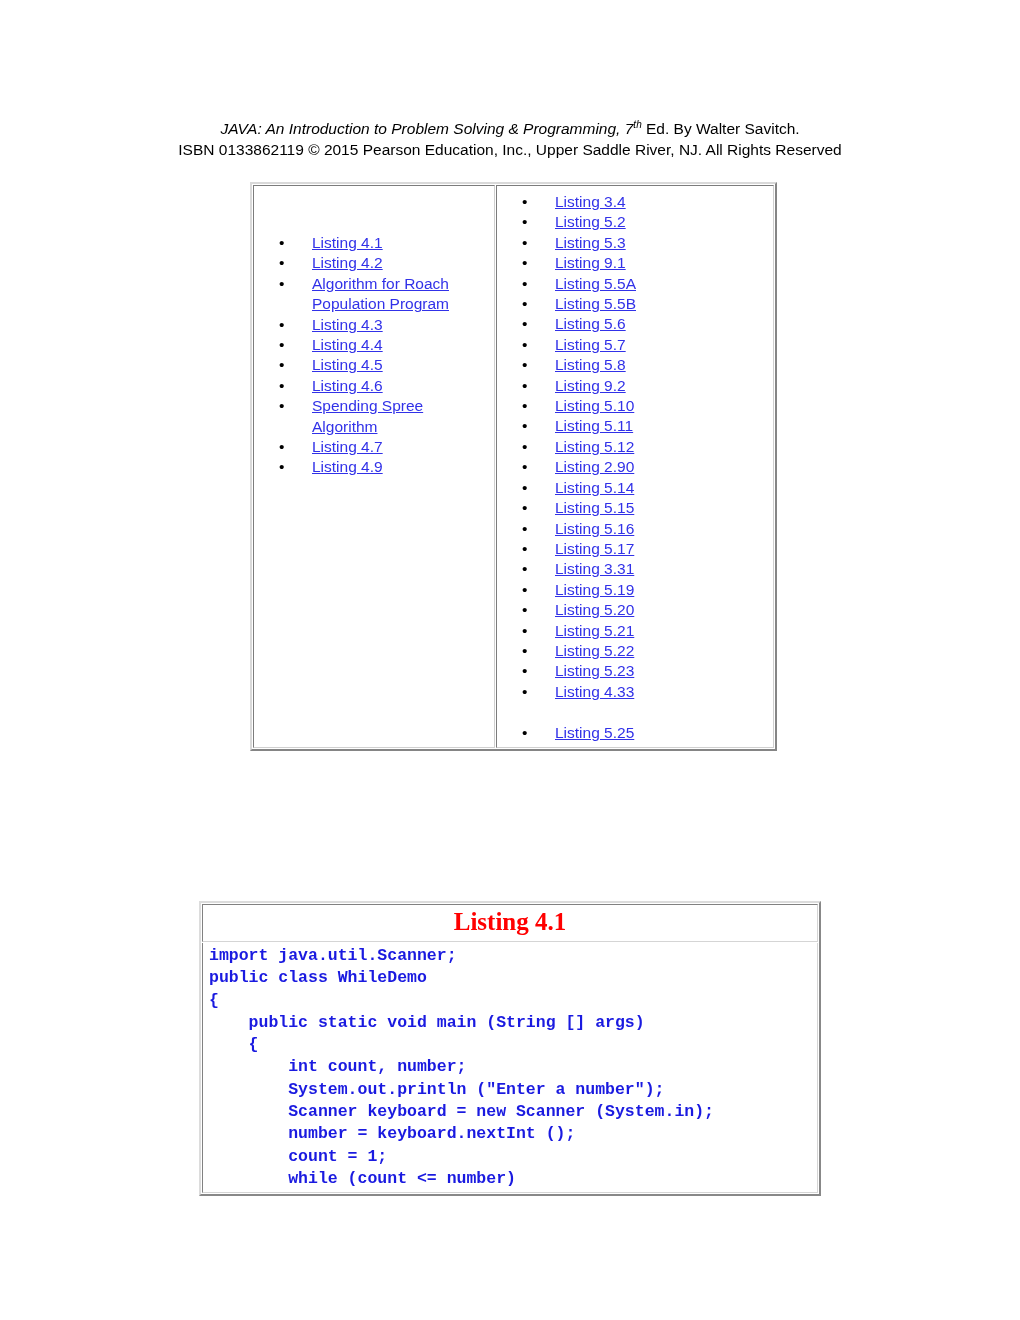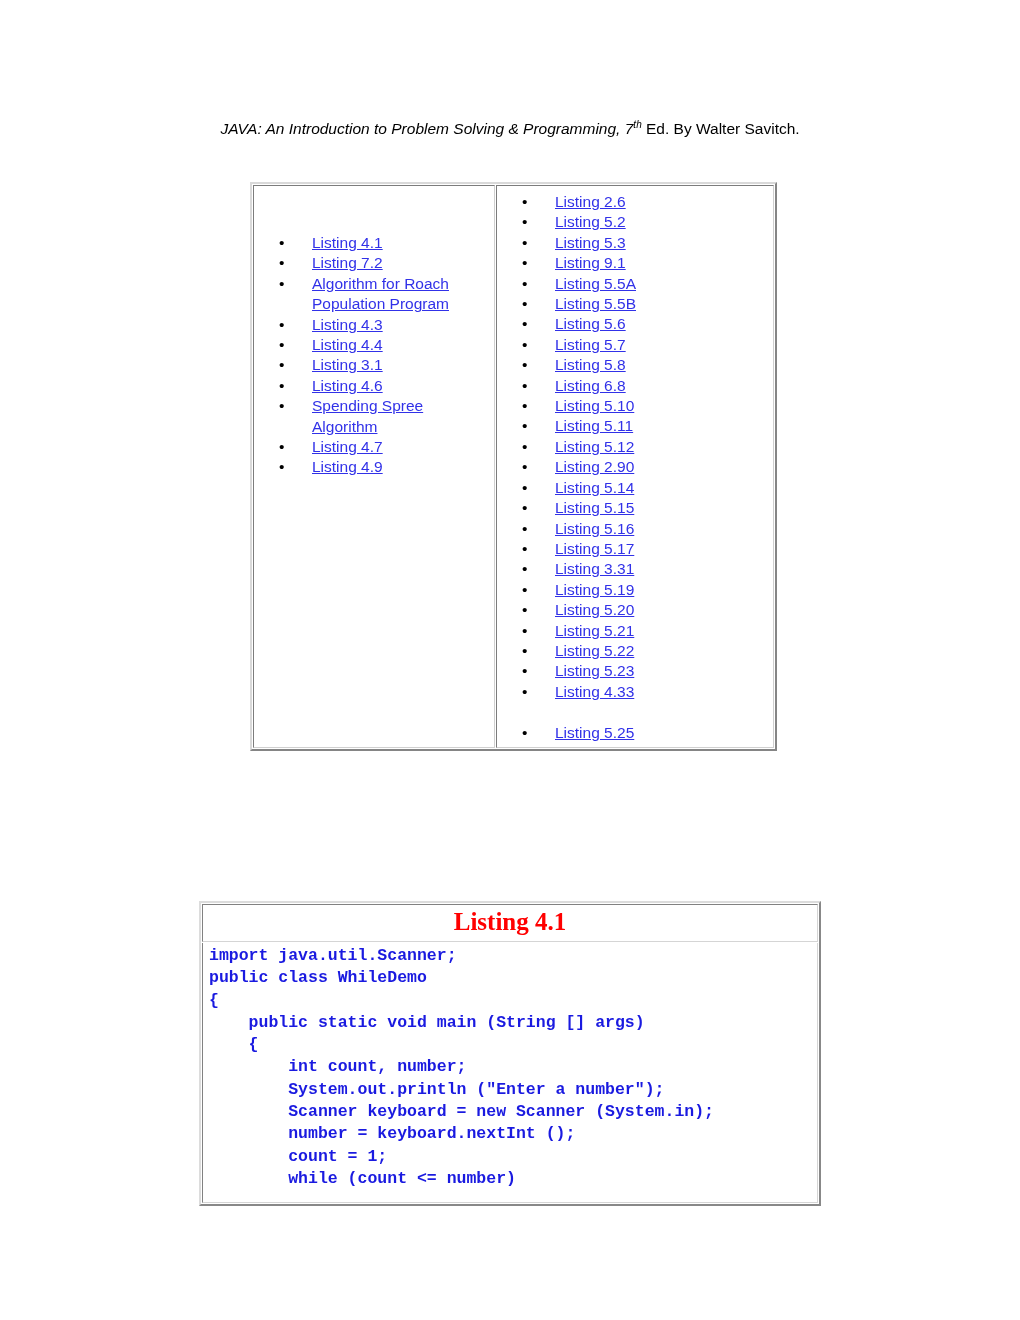--- a/index.html
+++ b/index.html
@@ -113,71 +113,72 @@
     font-family: "Liberation Serif", serif;
     font-weight: bold;
     font-size: 25px;
     color: #ff0000;
     letter-spacing: 0px;
   }
   .code-body-cell {
     border: 1px inset #d5d5d5;
     border-top: none;
     margin: 0 1px 1px 1px;
-    padding: 2px 0 12px 6px;
+    padding: 2px 0 2px 6px;
   }
   pre.code {
     margin: 0;
     font-family: "Liberation Mono", monospace;
     font-weight: bold;
     font-size: 16.5px;
     line-height: 22.3px;
     color: #1a1ae0;
     white-space: pre;
   }
 </style>
 </head>
 <body>
 
 <div class="page-header">
   <div class="line1"><span class="hdr-italic">JAVA: An Introduction to Problem Solving &amp; Programming,</span> <span class="hdr-italic">7</span><span class="hdr-sup">th</span><span> Ed. By Walter Savitch.</span></div>
+  <div class="line2">ISBN 0133862119 © 2015 Pearson Education, Inc., Upper Saddle River, NJ. All Rights Reserved</div>
 </div>
 
 <table class="listings-table">
   <tbody>
       <tr>
     <td class="col-left">
       <div class="cell-left-inner">
         <ul class="link-list" id="left-list">
               <li class="has-bullet"><a href="#">Listing 4.1</a></li>
-              <li class="has-bullet"><a href="#">Listing 7.2</a></li>
+              <li class="has-bullet"><a href="#">Listing 4.2</a></li>
               <li class="has-bullet"><a href="#">Algorithm for Roach Population Program</a></li>
               <li class="has-bullet"><a href="#">Listing 4.3</a></li>
               <li class="has-bullet"><a href="#">Listing 4.4</a></li>
-              <li class="has-bullet"><a href="#">Listing 3.1</a></li>
+              <li class="has-bullet"><a href="#">Listing 4.5</a></li>
               <li class="has-bullet"><a href="#">Listing 4.6</a></li>
               <li class="has-bullet"><a href="#">Spending Spree Algorithm</a></li>
               <li class="has-bullet"><a href="#">Listing 4.7</a></li>
               <li class="has-bullet"><a href="#">Listing 4.9</a></li>
             </ul>
       </div>
     </td>
     <td class="col-right">
       <div class="cell-right-inner">
         <ul class="link-list" id="right-list">
-              <li class="has-bullet"><a href="#">Listing 2.6</a></li>
+              <li class="has-bullet"><a href="#">Listing 3.4</a></li>
               <li class="has-bullet"><a href="#">Listing 5.2</a></li>
               <li class="has-bullet"><a href="#">Listing 5.3</a></li>
               <li class="has-bullet"><a href="#">Listing 9.1</a></li>
               <li class="has-bullet"><a href="#">Listing 5.5A</a></li>
               <li class="has-bullet"><a href="#">Listing 5.5B</a></li>
               <li class="has-bullet"><a href="#">Listing 5.6</a></li>
               <li class="has-bullet"><a href="#">Listing 5.7</a></li>
               <li class="has-bullet"><a href="#">Listing 5.8</a></li>
-              <li class="has-bullet"><a href="#">Listing 6.8</a></li>
+              <li class="has-bullet"><a href="#">Listing 9.2</a></li>
               <li class="has-bullet"><a href="#">Listing 5.10</a></li>
               <li class="has-bullet"><a href="#">Listing 5.11</a></li>
               <li class="has-bullet"><a href="#">Listing 5.12</a></li>
               <li class="has-bullet"><a href="#">Listing 2.90</a></li>
               <li class="has-bullet"><a href="#">Listing 5.14</a></li>
               <li class="has-bullet"><a href="#">Listing 5.15</a></li>
               <li class="has-bullet"><a href="#">Listing 5.16</a></li>
               <li class="has-bullet"><a href="#">Listing 5.17</a></li>
               <li class="has-bullet"><a href="#">Listing 3.31</a></li>
               <li class="has-bullet"><a href="#">Listing 5.19</a></li>

